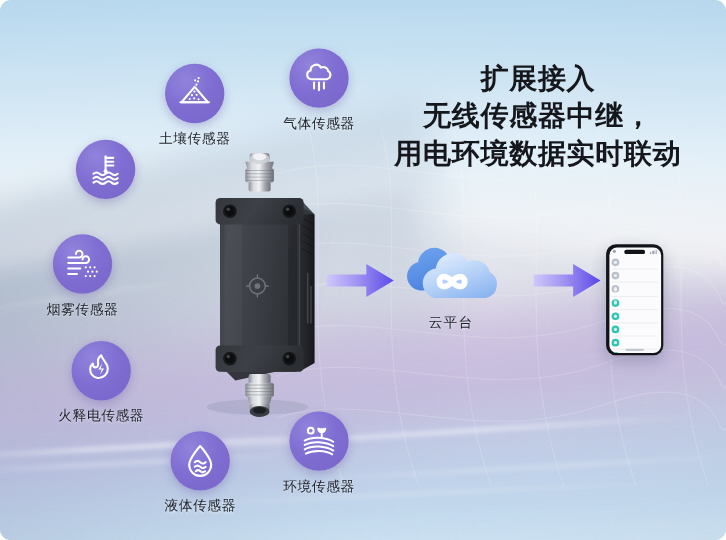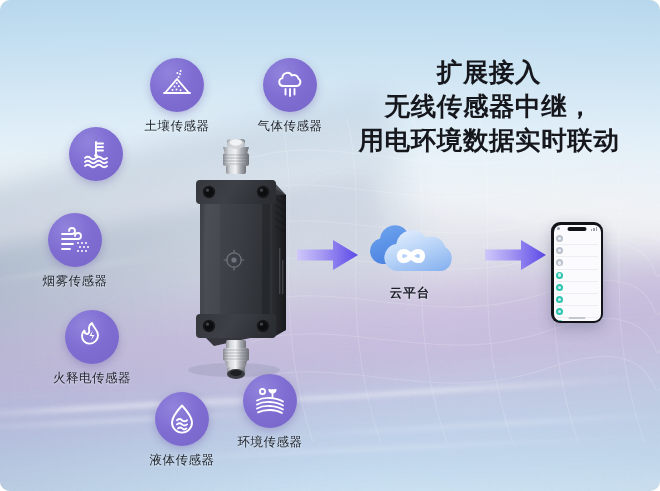--- a/index.html
+++ b/index.html
@@ -131,43 +131,43 @@
     margin-top:6px;
     font-size:12.5px;
     font-weight:400;
     color:#1b2029;
     letter-spacing:.5px;
     text-shadow:0 1px 2px rgba(255,255,255,.55);
     white-space:nowrap;
   }
   
   .n-soil {left:129px;top:58px;}
-  .n-gas  {left:242px;top:58px;}
+  .n-gas  {left:242px;top:44px;}
   .n-level{left:48px;top:127px;}
   .n-smoke{left:27px;top:213px;}
   .n-fire {left:44px;top:310px;}
   .n-liq  {left:134px;top:392px;}
-  .n-env  {left:222px;top:374px;}
+  .n-env  {left:242px;top:374px;}
 
   
   .device{position:absolute;left:176px;top:134px;width:120px;height:250px;}
   .device svg{display:block;}
 
   
   .arrow{position:absolute;}
   .arrow svg{display:block;}
   .arrow-1{left:297px;top:238px;}
   .arrow-2{left:485px;top:238px;}
 
   
   .cloud-block{position:absolute;left:355px;top:214px;width:110px;text-align:center;}
   .cloud-block svg{display:block;margin:0 auto;}
   .cloud-block .lbl{
     margin-top:5px;
-    font-size:12.5px;font-weight:700;color:#1b2029;
+    font-size:12.5px;font-weight:400;color:#1b2029;
     letter-spacing:1px;
     text-shadow:0 1px 2px rgba(255,255,255,.5);
   }
 
   
   .phone{
     position:absolute;left:551px;top:222px;
     width:52px;height:101px;
     border-radius:9px;
     background:#111318;

